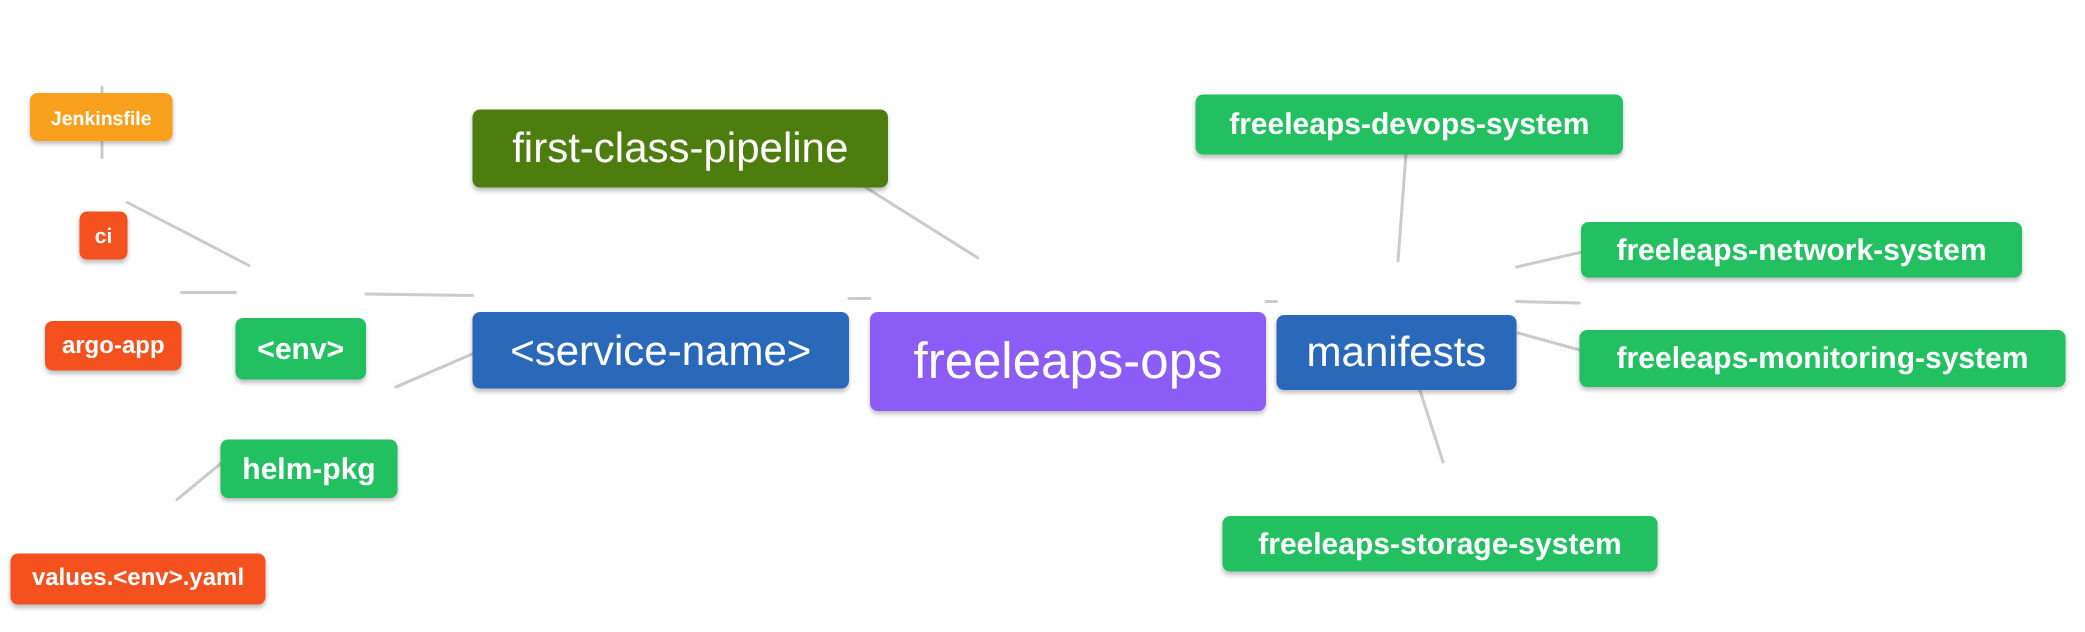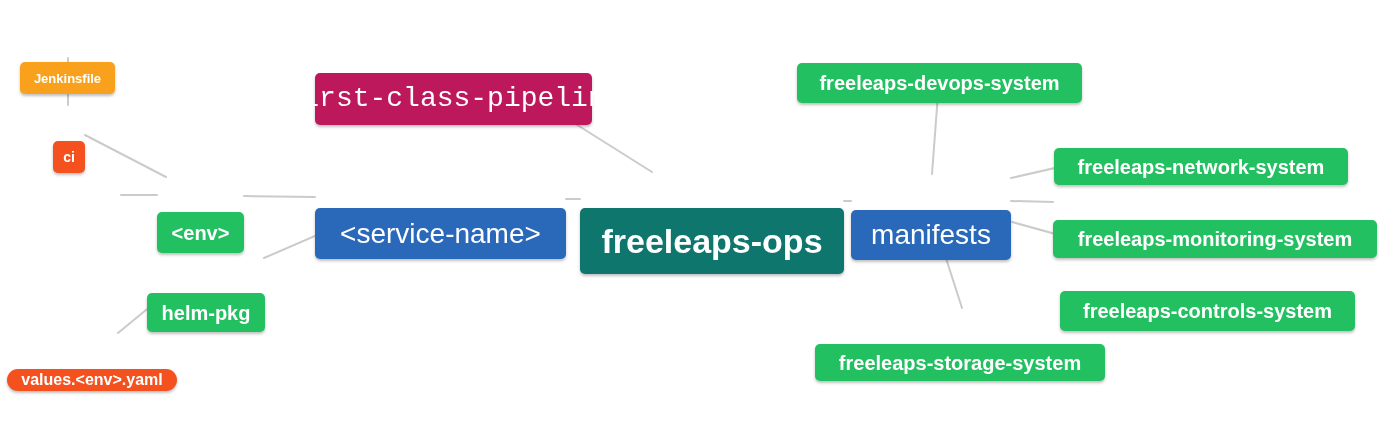--- a/index.html
+++ b/index.html
@@ -55,50 +55,50 @@
       <line x1="1012" y1="222" x2="1135" y2="256" stroke="#cbcbcb" stroke-width="2" stroke-linecap="round"></line>
       <line x1="935" y1="224" x2="962" y2="308" stroke="#cbcbcb" stroke-width="2" stroke-linecap="round"></line>
     </svg>
   <div id="nodes">
       <div class="node w700" style="left: 20px; top: 26px; width: 95px; height: 32px; font-size: 13px; background: rgb(249, 161, 28); color: rgb(255, 255, 255);">
         <span>Jenkinsfile</span>
       </div>
       <div class="node w700" style="left: 53px; top: 105px; width: 32px; height: 32px; font-size: 14px; background: rgb(244, 81, 30); color: rgb(255, 255, 255);">
         <span>ci</span>
       </div>
+      <div class="node w700" style="left: 30px; top: 178px; width: 91px; height: 33px; font-size: 16px; background: rgb(244, 81, 30); color: rgb(255, 255, 255);">
+        <span>argo-app</span>
+      </div>
       <div class="node w700" style="left: 157px; top: 176px; width: 87px; height: 41px; font-size: 20px; background: rgb(35, 192, 98); color: rgb(255, 255, 255);">
         <span>&lt;env&gt;</span>
       </div>
       <div class="node w700" style="left: 147px; top: 257px; width: 118px; height: 39px; font-size: 20px; background: rgb(35, 192, 98); color: rgb(255, 255, 255);">
         <span>helm-pkg</span>
       </div>
-      <div class="node w700" style="left: 7px; top: 333px; width: 170px; height: 22px; font-size: 16px; background: rgb(244, 81, 30); color: rgb(255, 255, 255); border-radius: 15px;">
+      <div class="node w700" style="left: 7px; top: 333px; width: 170px; height: 34px; font-size: 16px; background: rgb(244, 81, 30); color: rgb(255, 255, 255);">
         <span>values.&lt;env&gt;.yaml</span>
       </div>
-      <div class="node w400" style="left: 315px; top: 37px; width: 277px; height: 52px; font-size: 28px; background: #be185d; color: rgb(255, 255, 255); font-family: Liberation Mono, monospace;">
+      <div class="node w400" style="left: 315px; top: 37px; width: 277px; height: 52px; font-size: 28px; background: #4d7c0f; color: rgb(255, 255, 255);">
         <span>first-class-pipeline</span>
       </div>
       <div class="node w400" style="left: 315px; top: 172px; width: 251px; height: 51px; font-size: 28px; background: rgb(42, 104, 186); color: rgb(255, 255, 255);">
         <span>&lt;service-name&gt;</span>
       </div>
-      <div class="node w400" style="left: 580px; top: 172px; width: 264px; height: 66px; font-size: 34px; background: #0f766e; color: rgb(255, 255, 255); font-weight: bold;">
+      <div class="node w400" style="left: 580px; top: 172px; width: 264px; height: 66px; font-size: 34px; background: #8b5cf6; color: rgb(255, 255, 255);">
         <span>freeleaps-ops</span>
       </div>
       <div class="node w400" style="left: 851px; top: 174px; width: 160px; height: 50px; font-size: 28px; background: rgb(42, 104, 186); color: rgb(255, 255, 255);">
         <span>manifests</span>
       </div>
       <div class="node w700" style="left: 797px; top: 27px; width: 285px; height: 40px; font-size: 20px; background: rgb(35, 192, 98); color: rgb(255, 255, 255);">
         <span>freeleaps-devops-system</span>
       </div>
       <div class="node w700" style="left: 1054px; top: 112px; width: 294px; height: 37px; font-size: 20px; background: rgb(35, 192, 98); color: rgb(255, 255, 255); align-items: center;">
         <span>freeleaps-network-system</span>
       </div>
       <div class="node w700" style="left: 1053px; top: 184px; width: 324px; height: 38px; font-size: 20px; background: rgb(35, 192, 98); color: rgb(255, 255, 255);">
         <span>freeleaps-monitoring-system</span>
       </div>
-      <div class="node w700" style="left: 1060px; top: 255px; width: 295px; height: 40px; font-size: 20px; background: rgb(35, 192, 98); color: rgb(255, 255, 255);">
-        <span>freeleaps-controls-system</span>
-      </div>
       <div class="node w700" style="left: 815px; top: 308px; width: 290px; height: 37px; font-size: 20px; background: rgb(35, 192, 98); color: rgb(255, 255, 255);">
         <span>freeleaps-storage-system</span>
       </div>
     </div>
 </div>
 
 </body></html>

